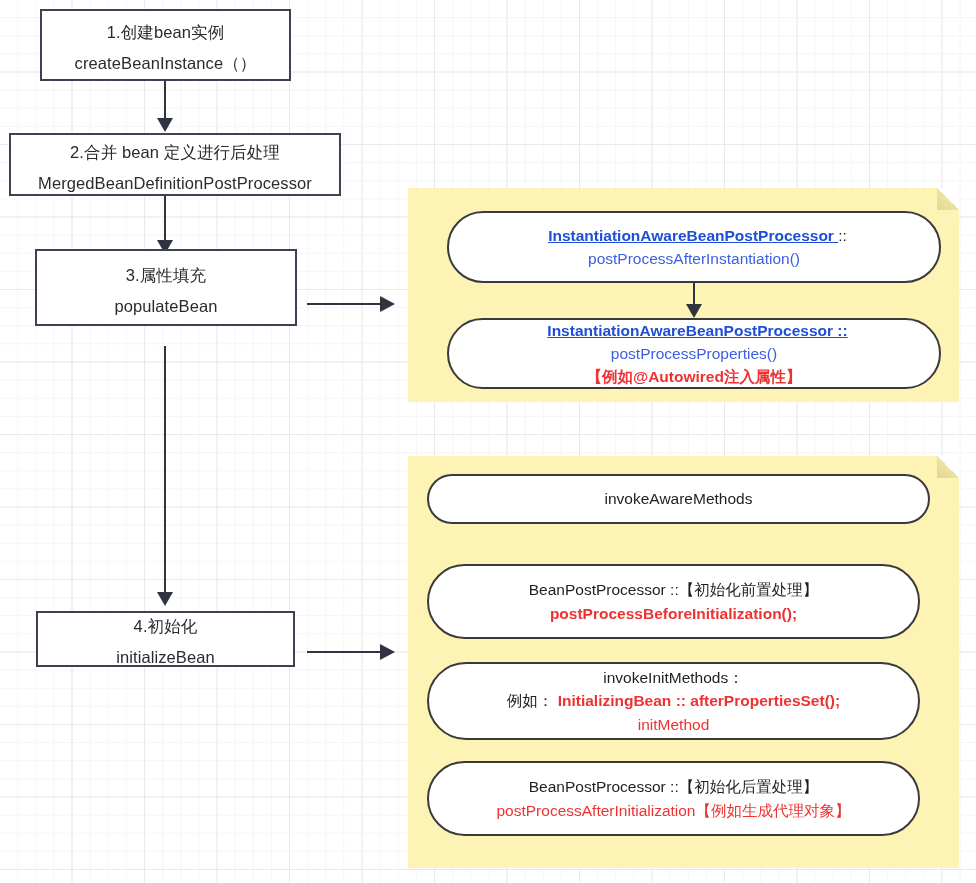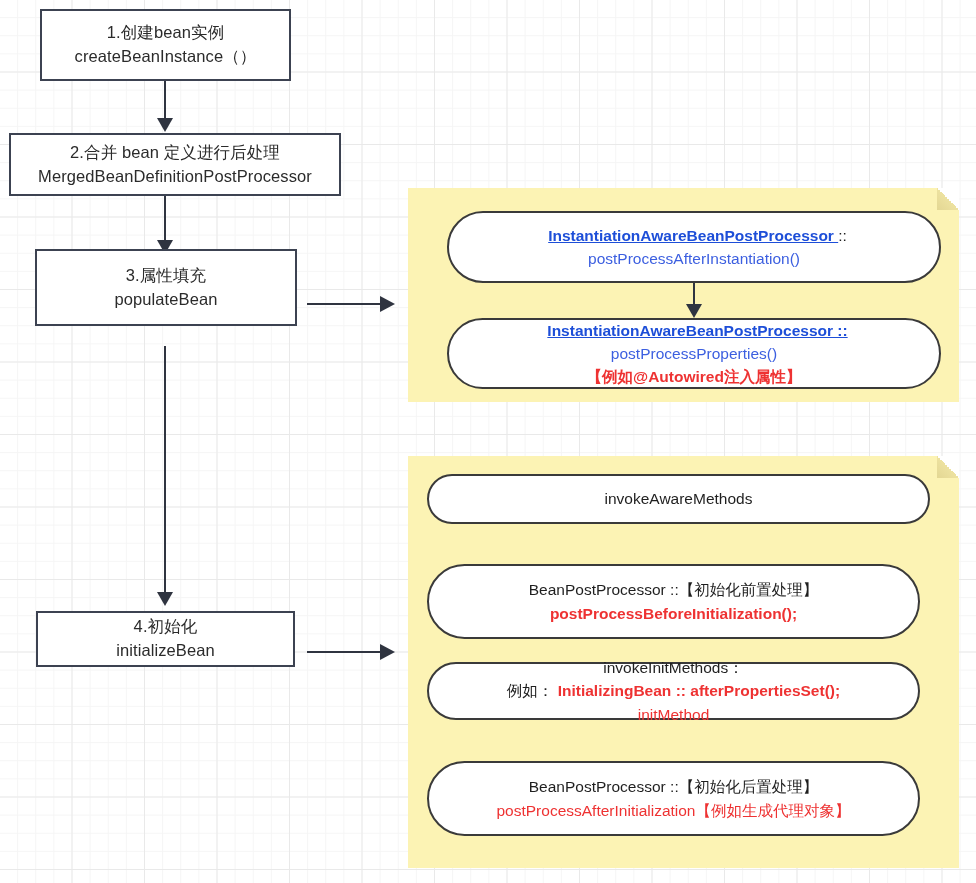--- a/index.html
+++ b/index.html
@@ -34,21 +34,21 @@
     display: flex;
     flex-direction: column;
     align-items: center;
     justify-content: center;
     text-align: center;
     color: #2b2b2b;
     font-size: 16.5px;
     line-height: 1.45;
     letter-spacing: .1px;
   }
-  .flow-box .ln { display: block; white-space: nowrap; }
+  .flow-box .ln { display: block; white-space: nowrap; margin-top: 7px; }
 
   
   .note {
     position: absolute;
     box-sizing: border-box;
     background: #fcf3b4;
   }
   .note .fold {
     position: absolute;
     top: 0;
@@ -173,21 +173,21 @@
 
   <div class="pill" style="left:427px; top:474px; width:503px; height:50px;">
     <span class="ln plain">invokeAwareMethods</span>
   </div>
 
   <div class="pill" style="left:427px; top:564px; width:493px; height:75px;align-items:center;">
     <span class="ln plain">BeanPostProcessor ::【初始化前置处理】</span>
     <span class="ln t-red-b u">postProcessBeforeInitialization();</span>
   </div>
 
-  <div class="pill" style="left:427px; top:662px; width:493px; height:58px;">
+  <div class="pill" style="left:427px; top:662px; width:493px; height:78px;">
     <span class="ln plain">invokeInitMethods：</span>
     <span class="ln"><span class="plain">例如：</span> <span class="t-red-b u">InitializingBean :: afterPropertiesSet();</span></span>
     <span class="ln t-red u">initMethod</span>
   </div>
 
   <div class="pill" style="left:427px; top:761px; width:493px; height:75px;">
     <span class="ln plain">BeanPostProcessor ::【初始化后置处理】</span>
     <span class="ln t-red u">postProcessAfterInitialization【例如生成代理对象】</span>
   </div>
 

